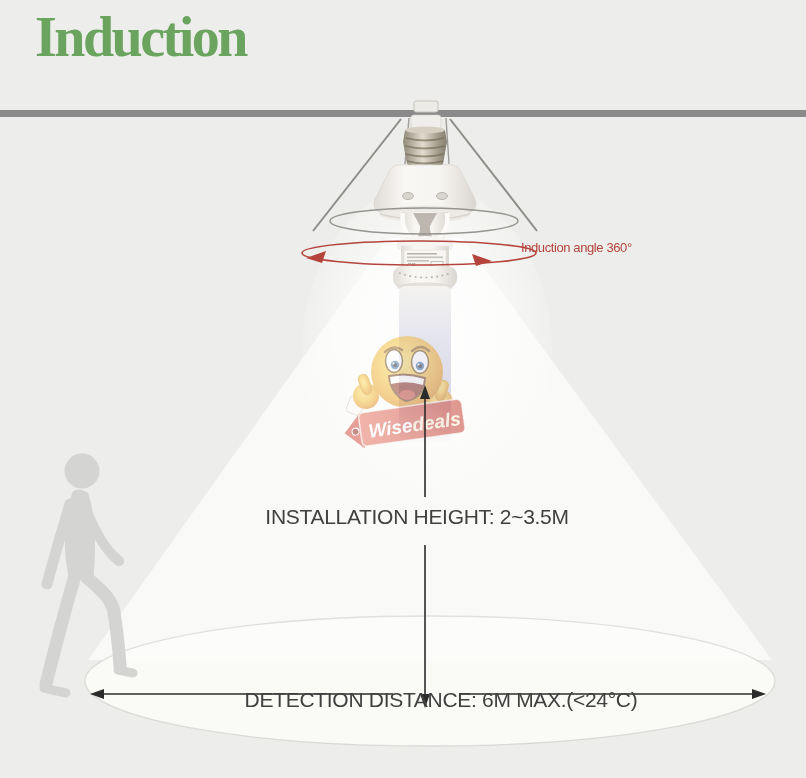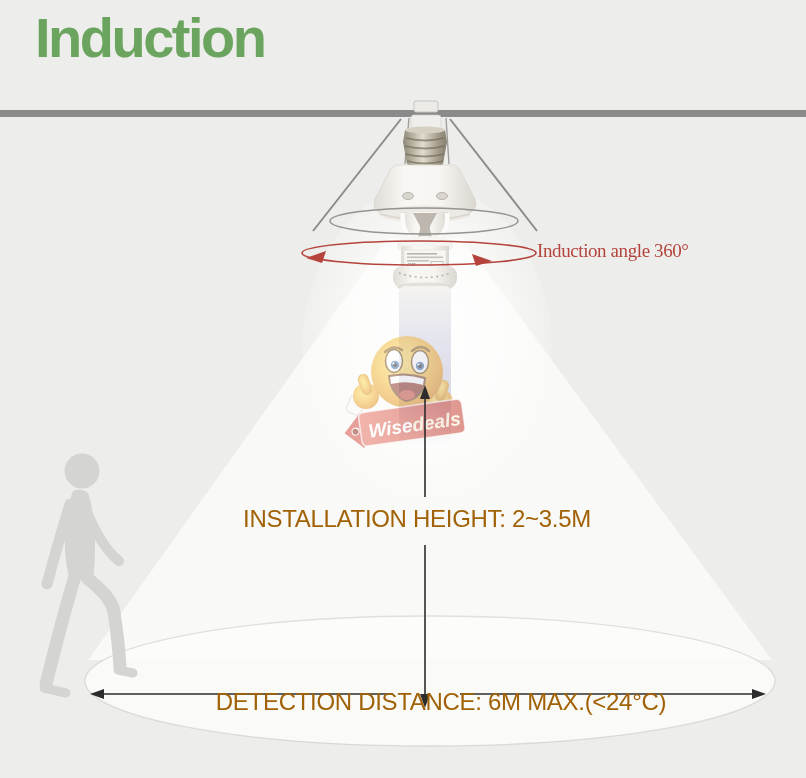--- a/index.html
+++ b/index.html
@@ -1,25 +1,25 @@
 <!DOCTYPE html>
 <html><head>
 <meta charset="utf-8">
 <style>
   html,body{margin:0;padding:0;background:#EDEDEB;}
   .stage{position:relative;width:806px;height:778px;background:#EDEDEB;overflow:hidden;
          font-family:"Liberation Sans","DejaVu Sans",sans-serif;}
   .stage svg{position:absolute;left:0;top:0;}
   .page-title{position:absolute;left:35px;top:4px;font-size:56px;font-weight:700;
-              letter-spacing:-2.5px;color:#6BA45E;line-height:1.2;}
-  .ann{position:absolute;color:#a16207;font-size:24px;letter-spacing:-0.3px;white-space:nowrap;}
+              letter-spacing:-2.5px;color:#6BA45E;line-height:1.2;font-family:Liberation Serif, serif;}
+  .ann{position:absolute;color:#404040;font-size:21px;letter-spacing:-0.3px;white-space:nowrap;}
   .ann-install{top:505px;left:417px;transform:translateX(-50%);}
   .ann-detect{top:688px;left:441px;transform:translateX(-50%);}
-  .ann-angle{position:absolute;left:537px;top:240px;font-size:19px;letter-spacing:-0.4px;
-             color:#B5443C;white-space:nowrap;font-family:Liberation Serif, serif;}
+  .ann-angle{position:absolute;left:521px;top:240px;font-size:13px;letter-spacing:-0.4px;
+             color:#B5443C;white-space:nowrap;}
 </style>
 </head>
 <body>
 
 <div class="stage">
 
 <svg width="806" height="778" viewBox="0 0 806 778">
   <defs>
     <radialGradient id="glowGrad" cx="50%" cy="45%" r="55%">
       <stop offset="0%" stop-color="#ffffff" stop-opacity="0.95"></stop>

